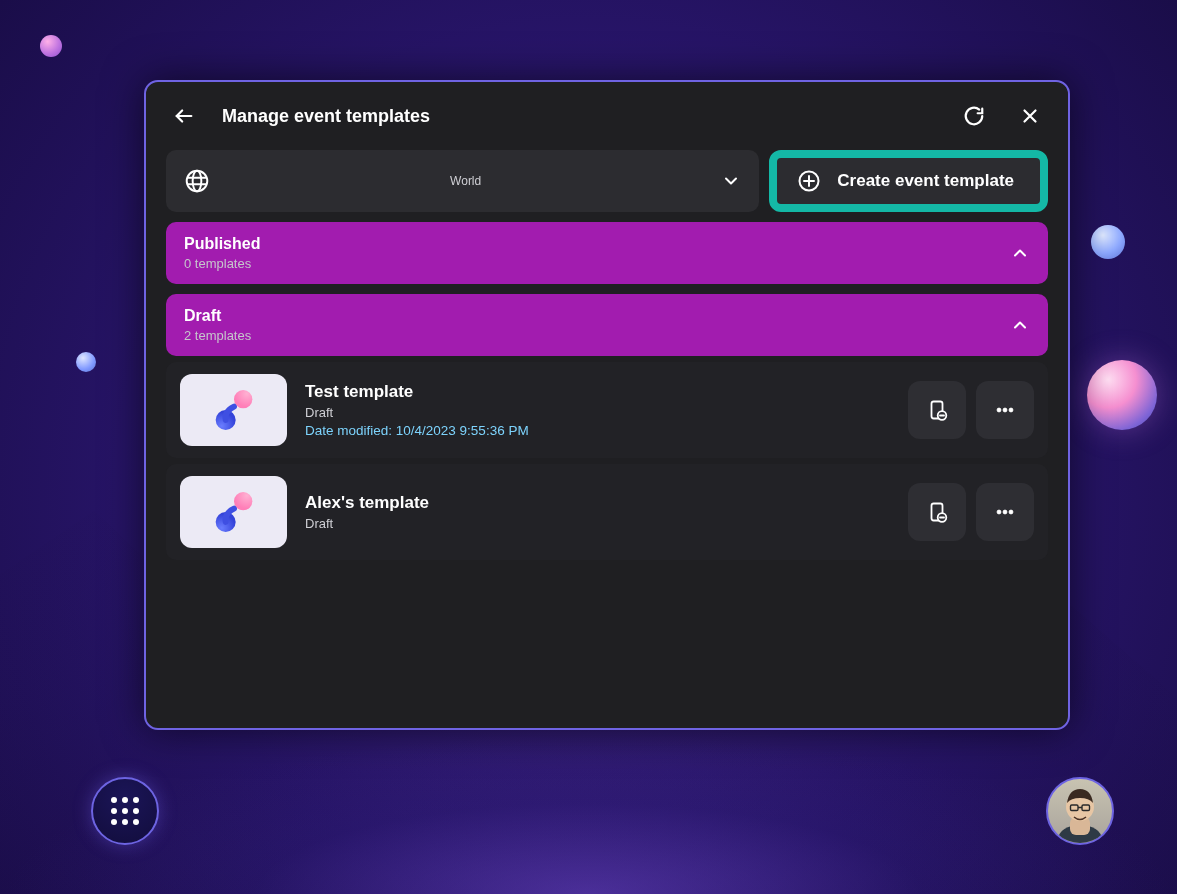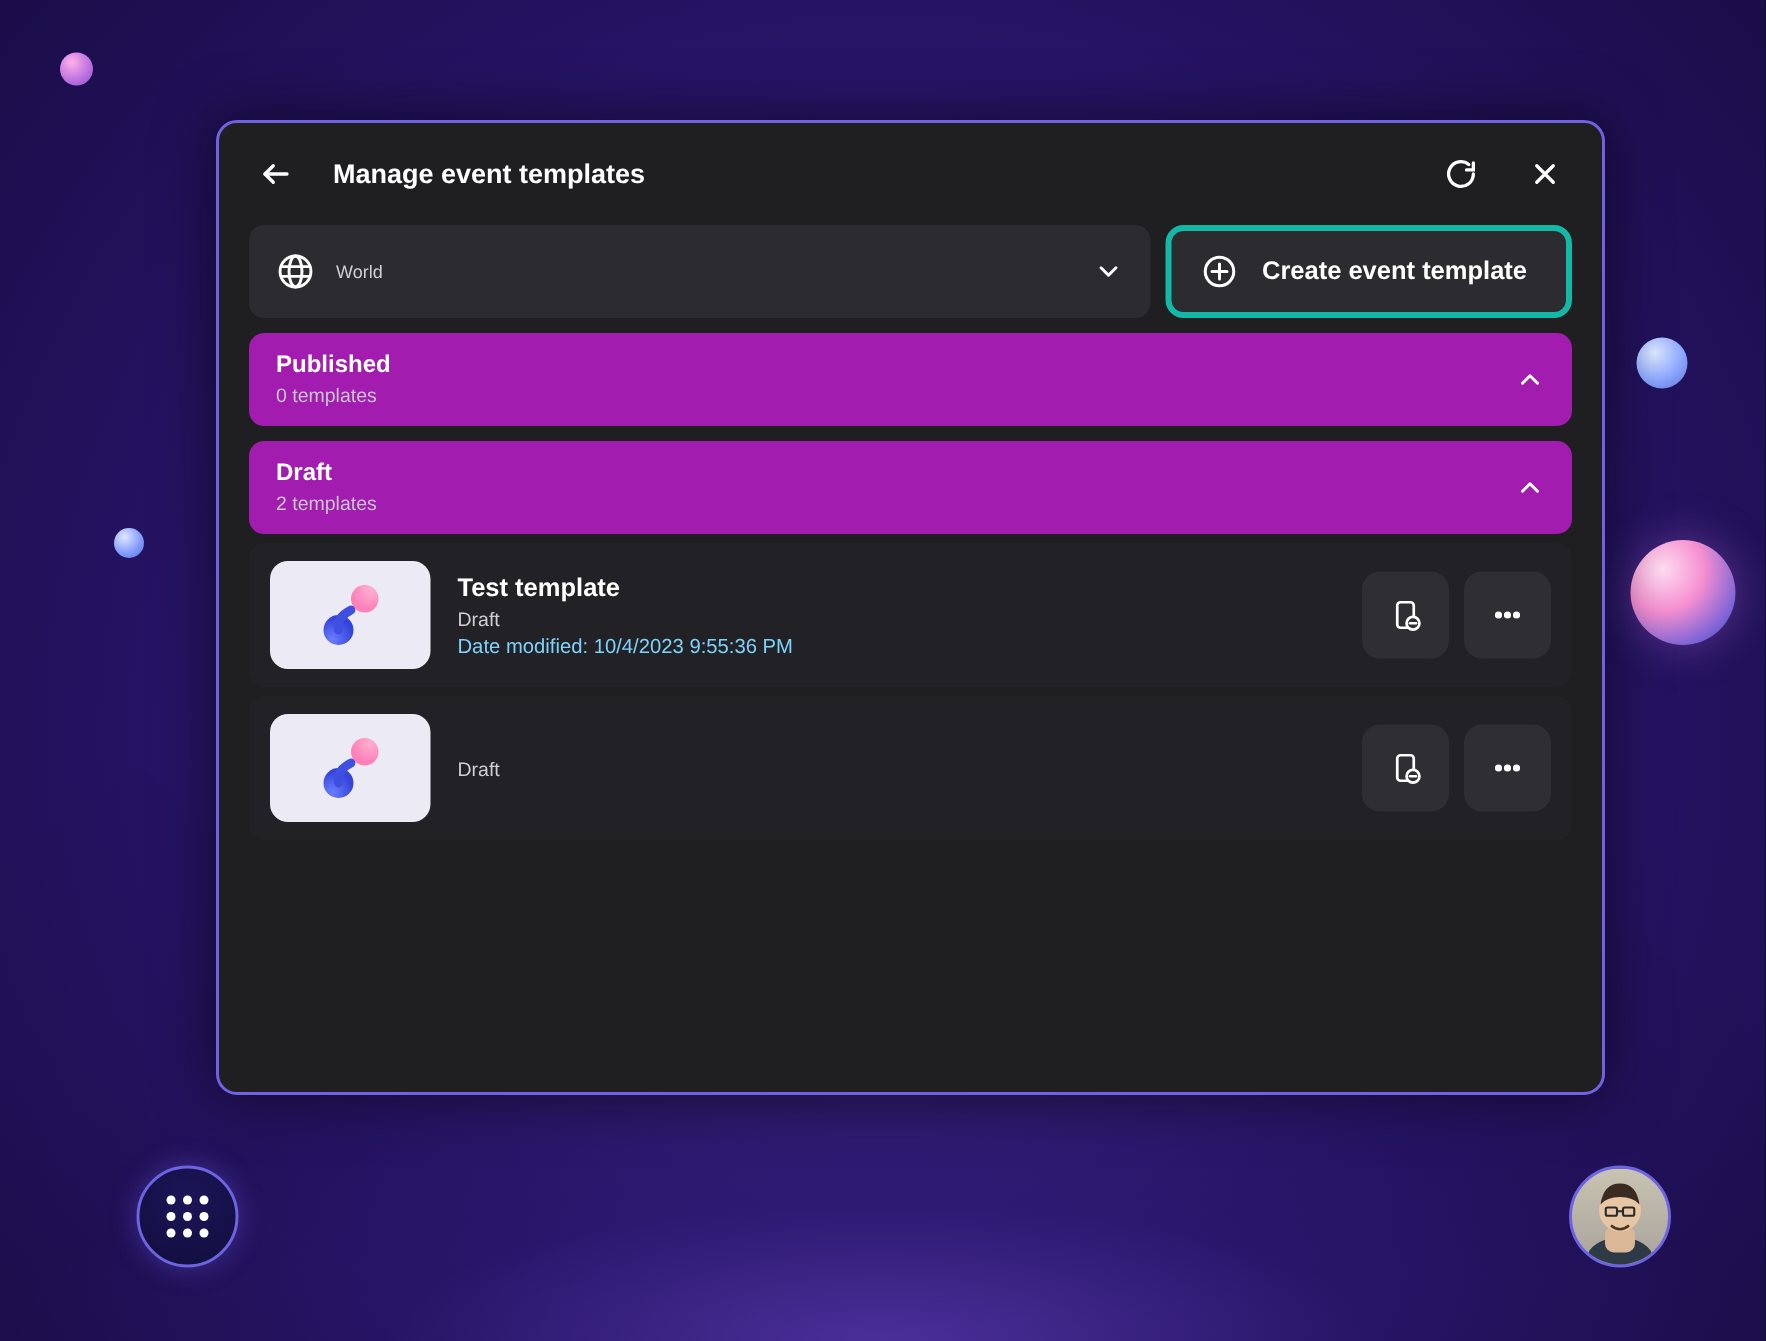--- a/index.html
+++ b/index.html
@@ -64,28 +64,28 @@
   .panel-title { font-size:18px; font-weight:600; flex:1; }
 
   .row1 { display:flex; gap:10px; }
   .world-selector {
     flex:1; display:flex; align-items:center; gap:14px;
     background:#2c2c30; border-radius:10px; height:62px; padding:0 18px;
     cursor:pointer;
   }
   .world-selector .globe { width:26px; height:26px; }
   .ws-text { flex:1; display:flex; flex-direction:column; gap:2px; }
-  .ws-label { font-size:12px; color:#cfcfd4; }
+  .ws-label { font-size:12px; color:#cfcfd4;text-align:center; }
   .ws-value { font-size:16.5px; font-weight:600; }
   .chev { width:20px; height:20px; }
 
   .create-btn {
     display:flex; align-items:center; gap:16px;
     height:62px; padding:0 26px 0 20px;
-    background:#2c2c30; border:4px solid #14b8a6; border-radius:12px;
+    background:#2c2c30; border:8px solid #14b8a6; border-radius:12px;
     color:#fff; font-size:17px; font-weight:600; cursor:pointer;
   }
   .create-btn svg { width:24px; height:24px; }
 
   .section-head {
     display:flex; align-items:center; justify-content:space-between;
     background:#a21caf; border-radius:10px; padding:13px 18px; margin-top:10px;
     cursor:pointer;
   }
   .section-head .lbl { display:flex; flex-direction:column; gap:3px; }
@@ -253,20 +253,21 @@
 
   <div class="template-row">
     <div class="thumb">
       <svg viewBox="0 0 60 60">
         <circle cx="41" cy="17" r="11" fill="url(#g1)"></circle>
         <circle cx="20" cy="42" r="12" fill="url(#g2)"></circle>
         <path d="M30 26 Q18 32 20 42" stroke="#3f4fe2" stroke-width="7" fill="none" stroke-linecap="round"></path>
       </svg>
     </div>
     <div class="tpl-text">
+      <span class="tpl-name">Alex's template</span>
       <span class="tpl-status">Draft</span>
     </div>
     <div class="row-actions">
       <button class="sq-btn">
         <svg viewBox="0 0 24 24" stroke-width="1.8">
           <rect x="6.5" y="3.5" width="11" height="17" rx="2.2"></rect>
           <circle cx="17" cy="17.5" r="4.3" fill="#2e2e33" stroke="#fff"></circle>
             <path d="M15 17.5h4" stroke-linecap="round"></path>
         </svg>
       </button>

